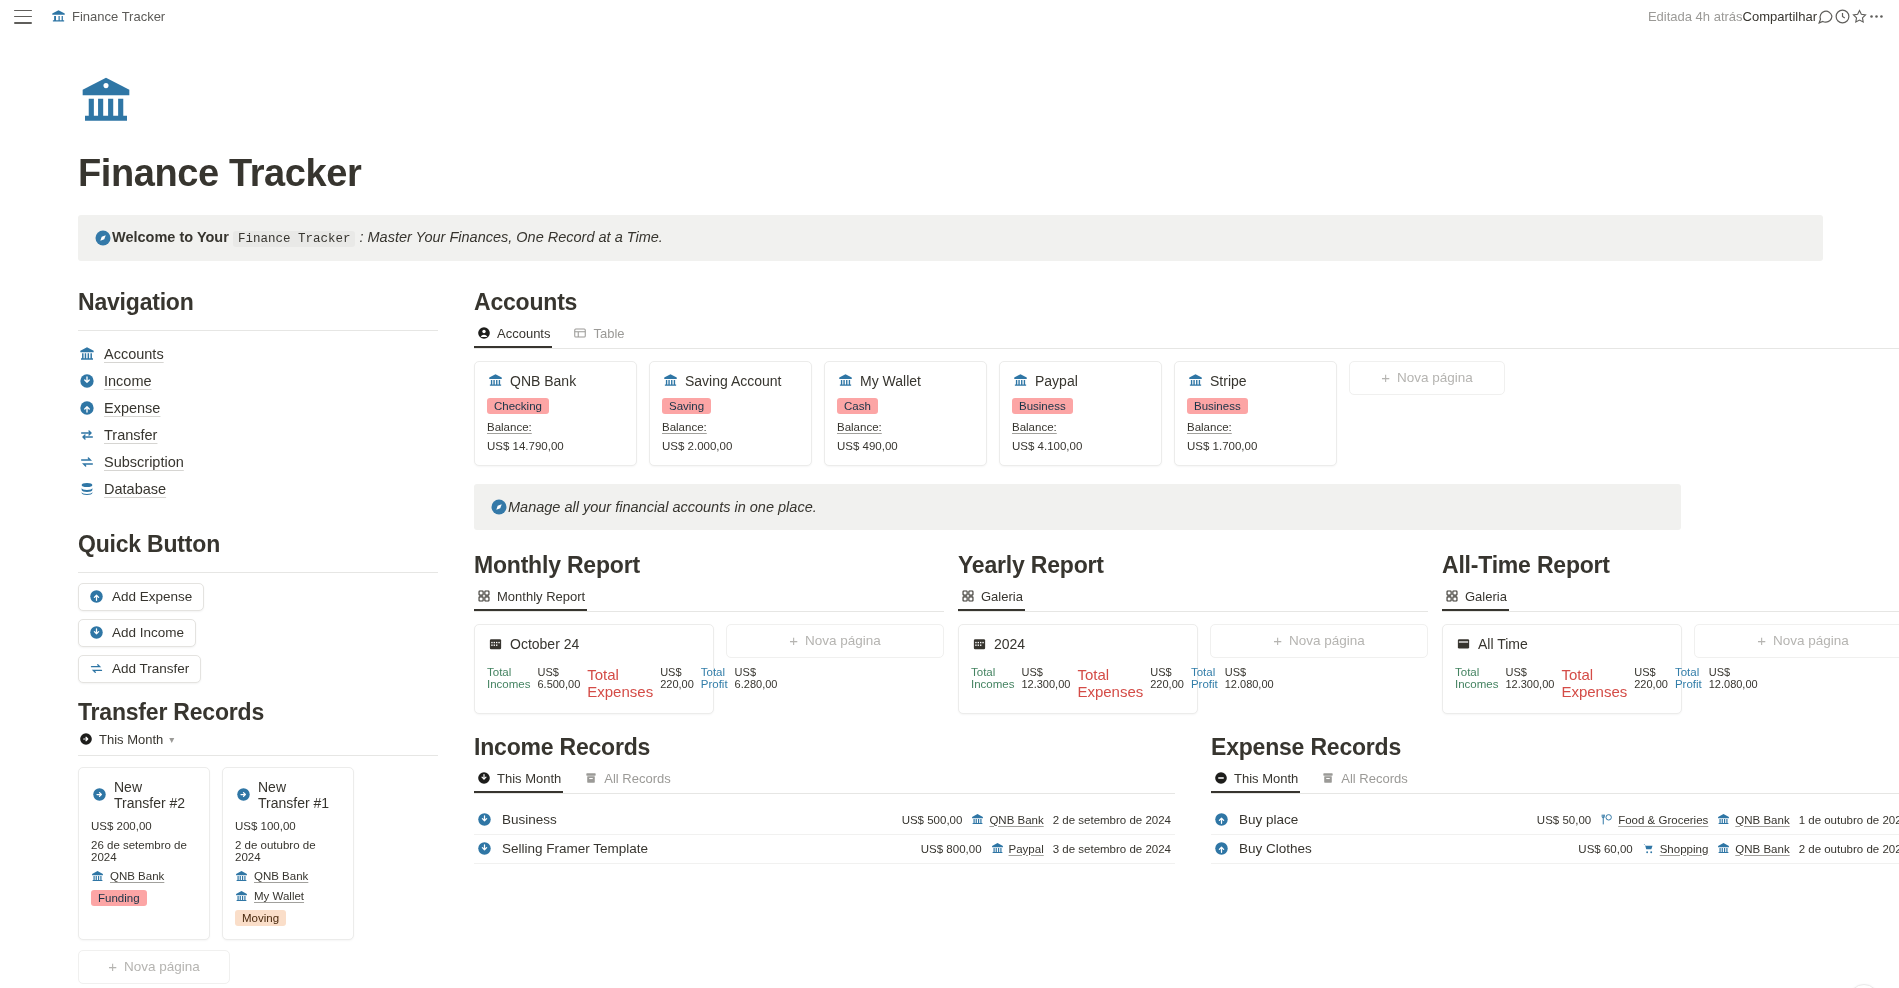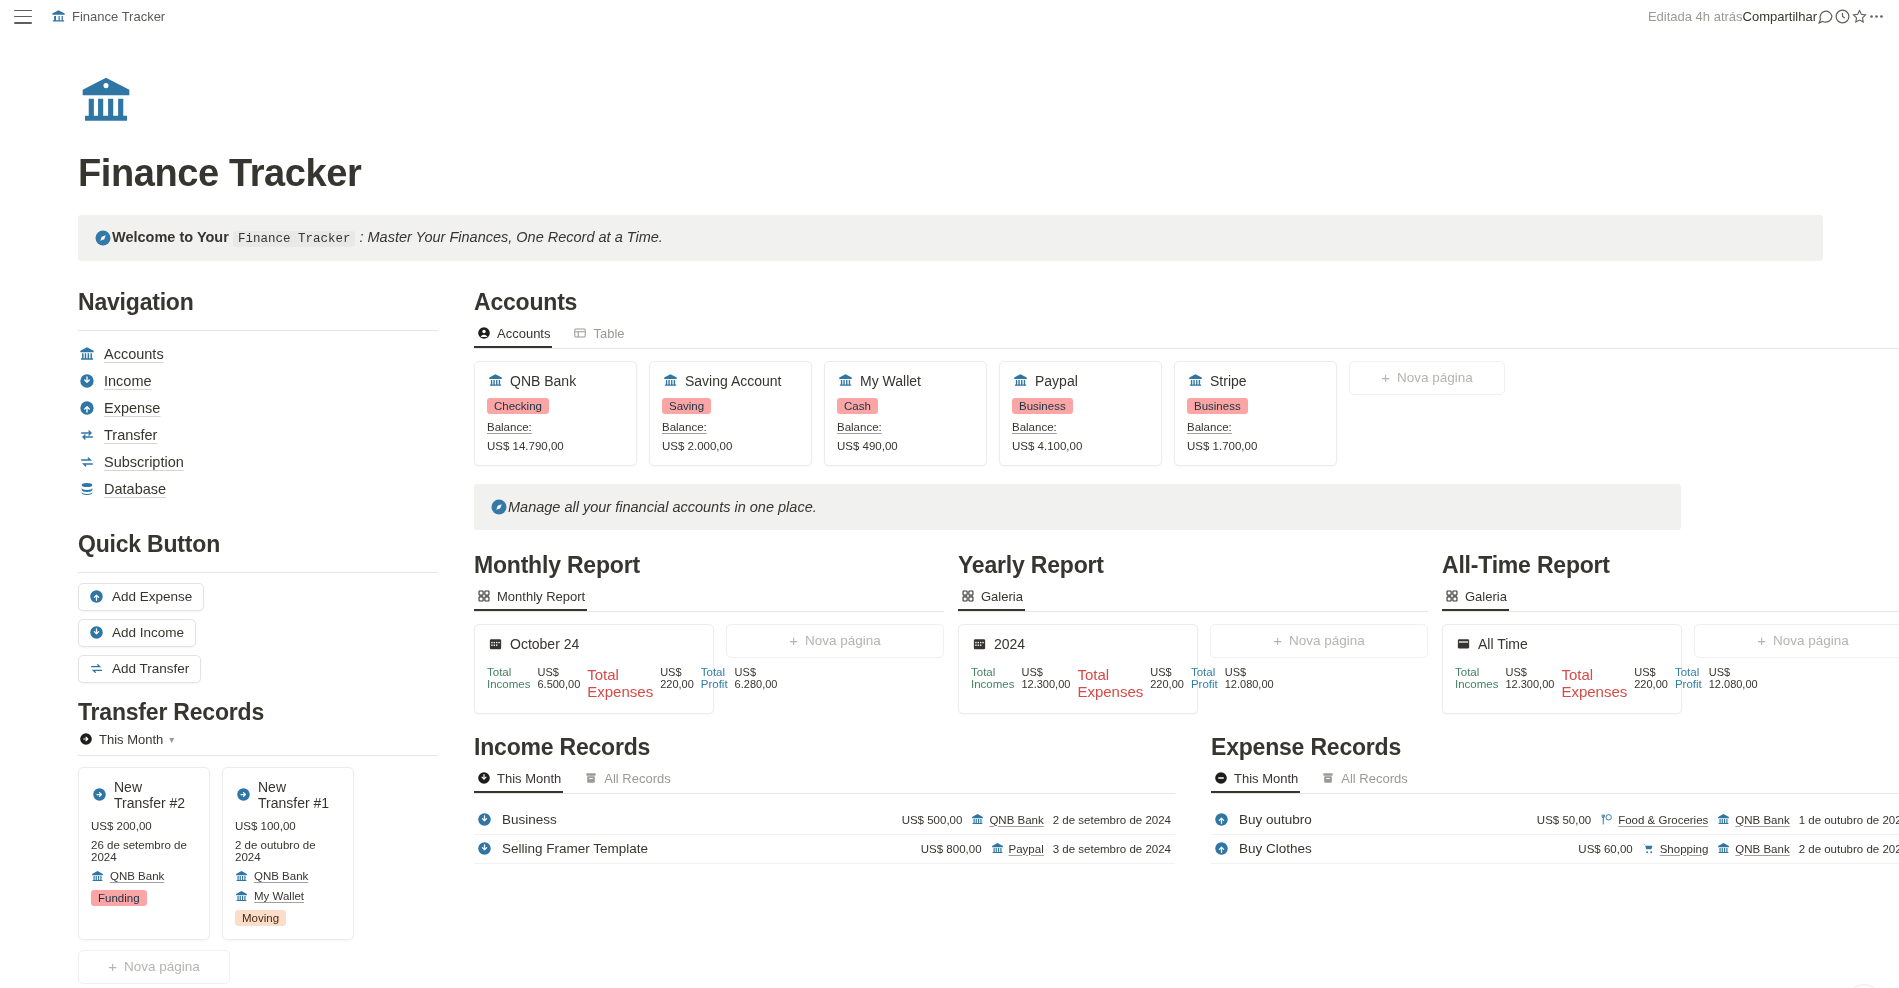--- a/index.html
+++ b/index.html
@@ -791,21 +791,21 @@
                 <span>All Records</span>
               </div>
             </div>
             <div class="rec-row">
               <span class="ic">
                   <svg viewBox="0 0 24 24">
                     <circle cx="12" cy="12" r="10" fill="#2f76a5"></circle>
                     <path d="M12 18v-8m0 0L8.6 13.4M12 10l3.4 3.4" stroke="#fff" stroke-width="2" fill="none" stroke-linecap="round"></path>
                   </svg>
                 </span>
-              <span class="rec-title">Buy outubro</span>
+              <span class="rec-title">Buy place</span>
               <span class="rec-meta">
                 <span>US$ 50,00</span>
                 <span class="lnk">
                   <span class="ic">
                       <svg viewBox="0 0 24 24" fill="none" stroke="#2f76a5" stroke-width="1.8">
                         <path d="M6 3v7m0 0v11M4 3v4a2 2 0 0 0 4 0V3"></path>
                         <circle cx="16" cy="8" r="5"></circle>
                       </svg>
                     </span>
                   <span>Food &amp; Groceries</span>

